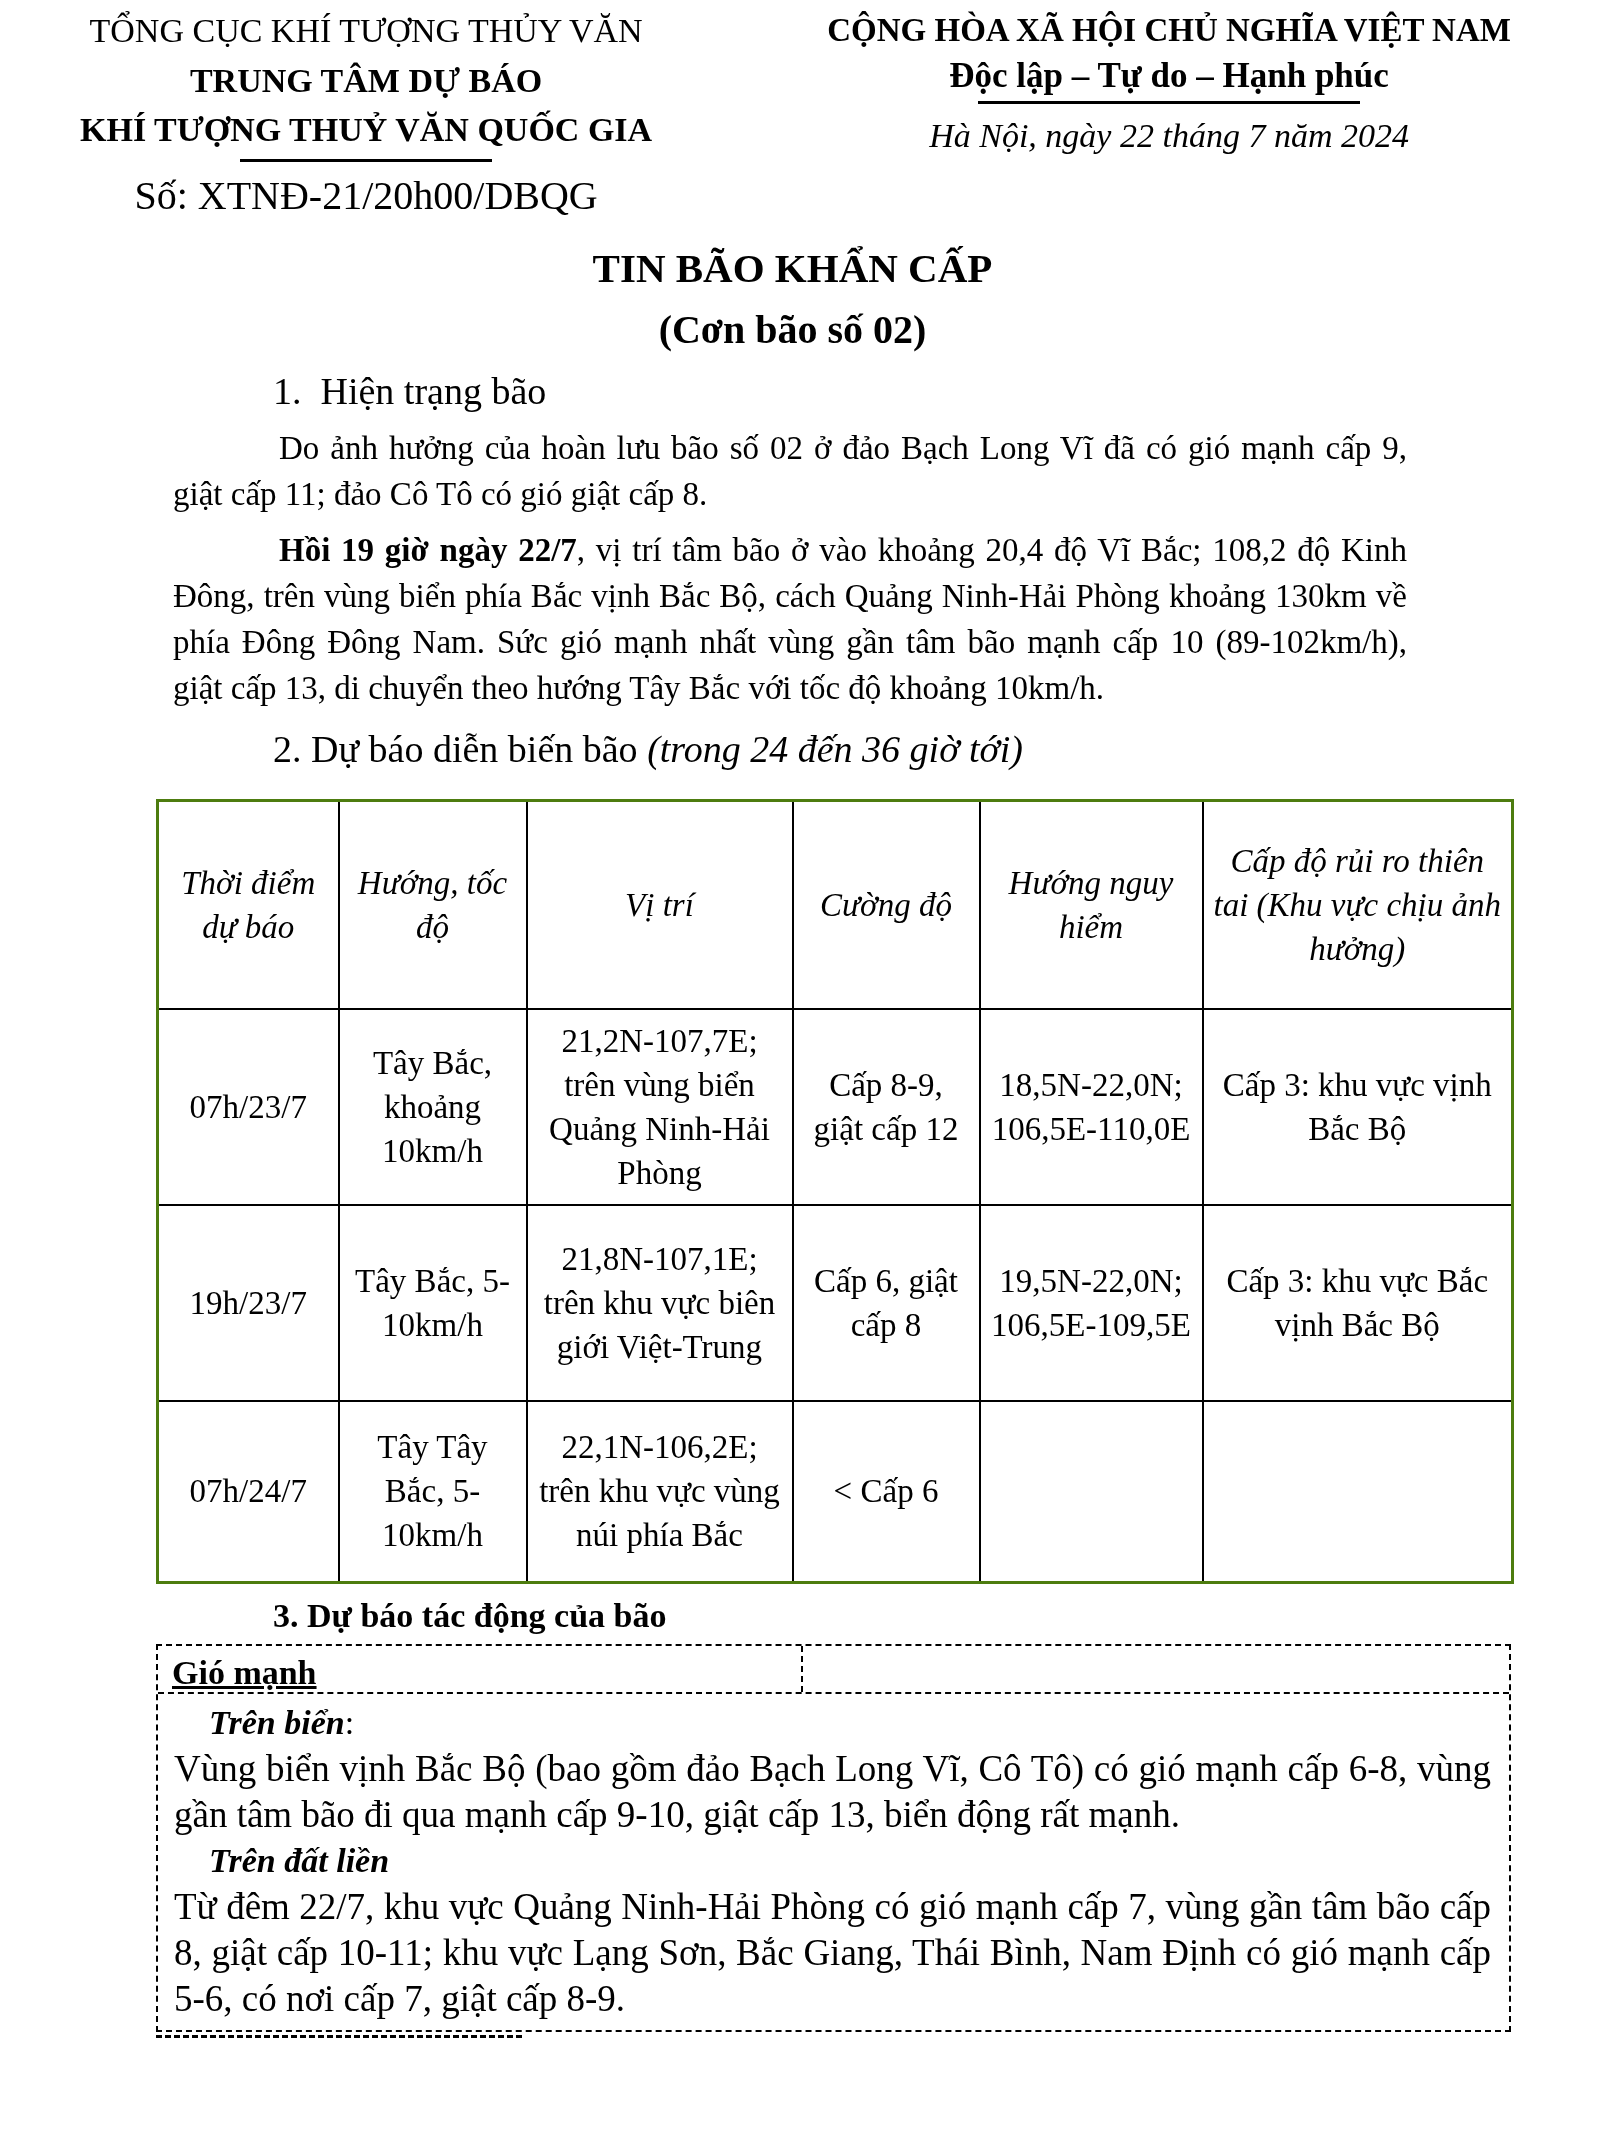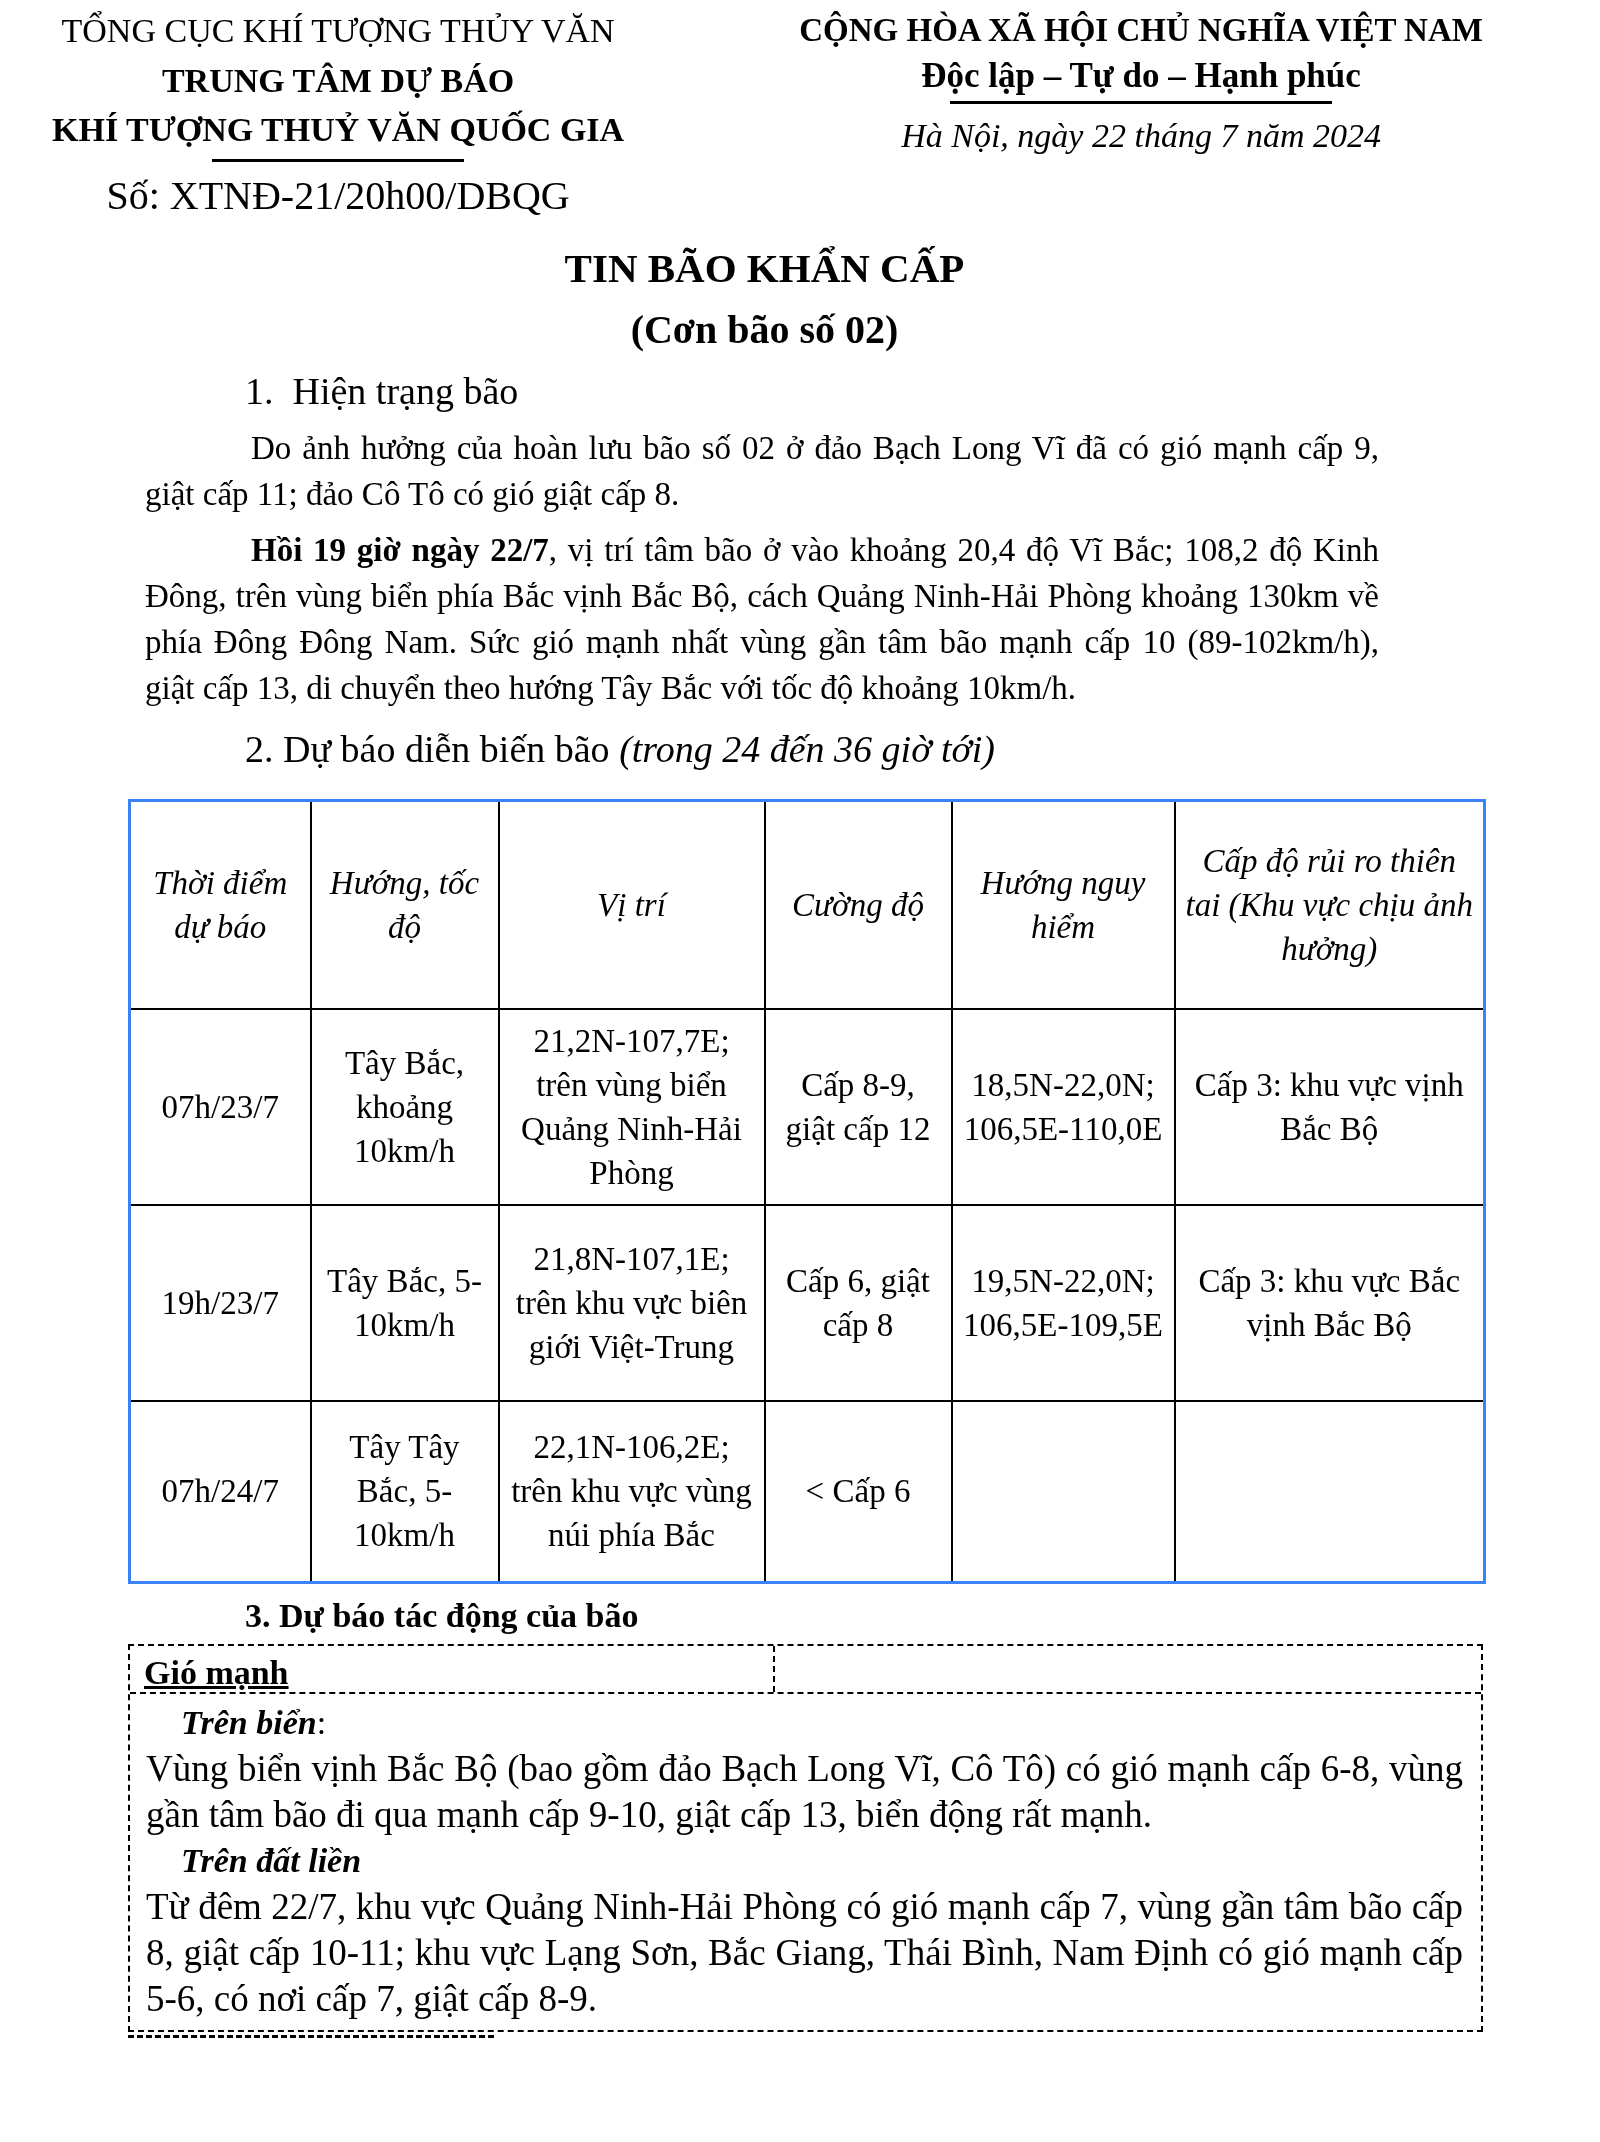--- a/index.html
+++ b/index.html
@@ -1,18 +1,18 @@
 <!DOCTYPE html>
 <html><head>
 <meta charset="utf-8">
 <style>
   html,body { margin:0; padding:0; background:#fff; }
   .page {
     width:1529px; height:2142px; background:#ffffff; color:#000;
-    font-family:"Liberation Serif", serif; position:relative; overflow:hidden;
+    font-family:"Liberation Serif", serif; position:relative; overflow:hidden;padding-left:28px;
   }
   
   .header { display:flex; padding-top:6px; }
   .h-left  { width:615px; margin-left:33px; text-align:center; }
   .h-right { width:782px; margin-left:110px; text-align:center; }
   .h-left .l1 { font-size:34px; line-height:50px; }
   .h-left .l2 { font-weight:bold; font-size:34px; line-height:50px; }
   .h-left .l3 { font-weight:bold; font-size:34px; line-height:48px; }
   .h-left .bar { width:252px; height:3px; background:#000; margin:5px auto 11px; }
   .h-left .so { font-size:40px; line-height:46px; }
@@ -25,21 +25,21 @@
   .subtitle { text-align:center; font-weight:bold; font-size:40px; line-height:46px; margin-top:16px; }
   
   .sec-heading { font-weight:normal; font-size:38px; line-height:44px;
                  margin:16px 150px 0 245px; white-space:pre-wrap; }
   .sec-heading .it { font-style:italic; }
   .para { font-size:33px; line-height:46px; text-align:justify; text-indent:106px;
           margin:12px 150px 0 145px; }
   .para.p2 { margin-top:10px; }
   
   table.storm { border-collapse:collapse; margin:28px 0 0 128px; width:1355px;
-                table-layout:fixed; border:3px solid #3b82f6; }
+                table-layout:fixed; border:3px solid #4d7c0f; }
   table.storm td, table.storm th {
     border:2px solid #000; font-size:33px; line-height:44px; text-align:center;
     vertical-align:middle; padding:8px 10px; font-weight:normal; word-wrap:break-word; }
   table.storm th { font-style:italic; }
   tr.hr  { height:208px; }
   tr.r1  { height:196px; }
   tr.r2  { height:196px; }
   tr.r3  { height:182px; }
   
   .s3-heading { font-weight:bold; font-size:34px; line-height:44px; margin:10px 0 0 245px; }

